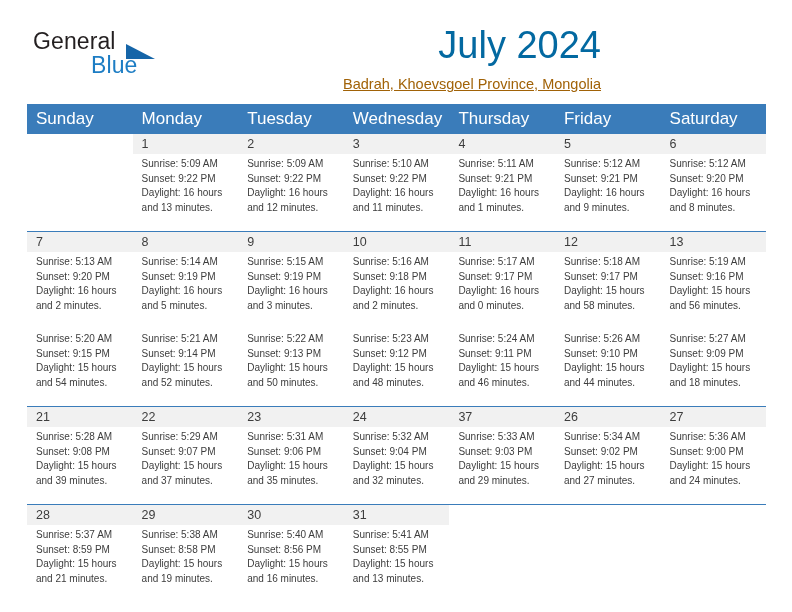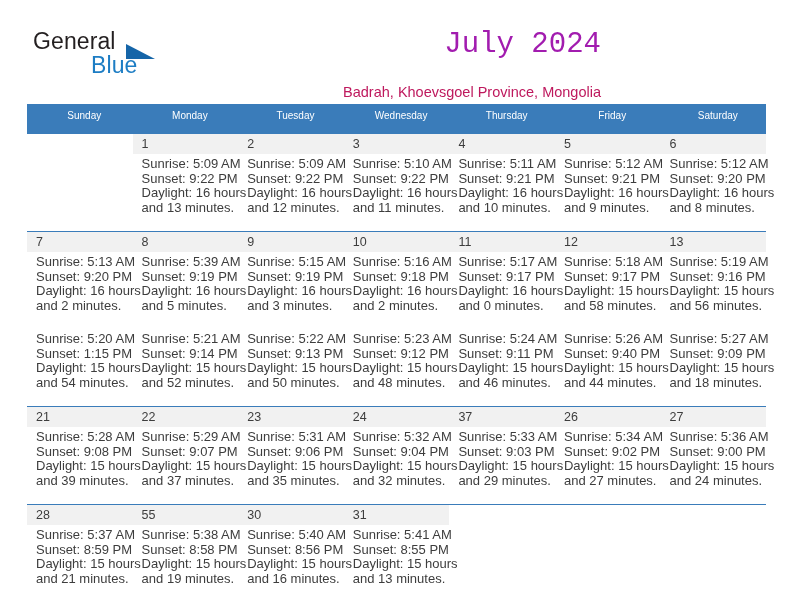--- a/index.html
+++ b/index.html
@@ -68,50 +68,50 @@
     text-align: right;
   }
 
   .title-block {
     position: absolute;
     right: 0;
     top: 0;
     text-align: right;
   }
   .cal-title {
-    font-size: 29px;
-    color: #a21caf;
+    font-size: 38px;
+    color: #0369a1;
     line-height: 34px;
     white-space: nowrap;
-    font-family: Liberation Mono, monospace;
   }
   .cal-subtitle {
     font-size: 14.5px;
-    color: #be185d;
+    color: #a16207;
     line-height: 20px;
-    margin-top: 20px;
+    margin-top: 12px;
     white-space: nowrap;
+    text-decoration: underline;
   }
 
   
   .calendar {
     position: absolute;
     left: 27px;
     top: 104px;
     width: 739px;
     border-collapse: collapse;
     table-layout: fixed;
   }
   .calendar th {
     background: #3a7cba;
     color: #ffffff;
-    font-size: 10px;
+    font-size: 17px;
     font-weight: normal;
-    text-align: center;
-    padding: 5px 0 12px 9px;
+    text-align: left;
+    padding: 5px 0 5px 9px;
     border: none;
     height: 13px;
     vertical-align: middle;
   }
 
   .daynum-cell {
     background: #f1f1f1;
     font-size: 12.5px;
     color: #3d3d3d;
     padding: 3px 0 2px 9px;
@@ -121,21 +121,21 @@
   }
   tr.week-first .daynum-cell {
     border-top: none;
   }
   .daynum-cell.empty {
     background: #ffffff;
   }
 
   .info-cell {
     background: #ffffff;
-    font-size: 13px;
+    font-size: 10px;
     color: #3d3d3d;
     line-height: 14.6px;
     padding: 3px 7px 12px 9px;
     vertical-align: top;
     height: 62px;
   }
   .info-line {
     display: block;
     white-space: nowrap;
   }
@@ -208,21 +208,21 @@
           <td class="info-cell">
             <span class="info-line">Sunrise: 5:10 AM</span>
             <span class="info-line">Sunset: 9:22 PM</span>
             <span class="info-line">Daylight: 16 hours</span>
             <span class="info-line">and 11 minutes.</span>
           </td>
           <td class="info-cell">
             <span class="info-line">Sunrise: 5:11 AM</span>
             <span class="info-line">Sunset: 9:21 PM</span>
             <span class="info-line">Daylight: 16 hours</span>
-            <span class="info-line">and 10 minutes.</span>
+            <span class="info-line">and 1 minutes.</span>
           </td>
           <td class="info-cell">
             <span class="info-line">Sunrise: 5:12 AM</span>
             <span class="info-line">Sunset: 9:21 PM</span>
             <span class="info-line">Daylight: 16 hours</span>
             <span class="info-line">and 9 minutes.</span>
           </td>
           <td class="info-cell">
             <span class="info-line">Sunrise: 5:12 AM</span>
             <span class="info-line">Sunset: 9:20 PM</span>
@@ -240,21 +240,21 @@
           <td class="daynum-cell">13</td>
         </tr>
         <tr>
           <td class="info-cell">
             <span class="info-line">Sunrise: 5:13 AM</span>
             <span class="info-line">Sunset: 9:20 PM</span>
             <span class="info-line">Daylight: 16 hours</span>
             <span class="info-line">and 2 minutes.</span>
           </td>
           <td class="info-cell">
-            <span class="info-line">Sunrise: 5:39 AM</span>
+            <span class="info-line">Sunrise: 5:14 AM</span>
             <span class="info-line">Sunset: 9:19 PM</span>
             <span class="info-line">Daylight: 16 hours</span>
             <span class="info-line">and 5 minutes.</span>
           </td>
           <td class="info-cell">
             <span class="info-line">Sunrise: 5:15 AM</span>
             <span class="info-line">Sunset: 9:19 PM</span>
             <span class="info-line">Daylight: 16 hours</span>
             <span class="info-line">and 3 minutes.</span>
           </td>
@@ -279,21 +279,21 @@
           <td class="info-cell">
             <span class="info-line">Sunrise: 5:19 AM</span>
             <span class="info-line">Sunset: 9:16 PM</span>
             <span class="info-line">Daylight: 15 hours</span>
             <span class="info-line">and 56 minutes.</span>
           </td>
         </tr>
         <tr>
           <td class="info-cell">
             <span class="info-line">Sunrise: 5:20 AM</span>
-            <span class="info-line">Sunset: 1:15 PM</span>
+            <span class="info-line">Sunset: 9:15 PM</span>
             <span class="info-line">Daylight: 15 hours</span>
             <span class="info-line">and 54 minutes.</span>
           </td>
           <td class="info-cell">
             <span class="info-line">Sunrise: 5:21 AM</span>
             <span class="info-line">Sunset: 9:14 PM</span>
             <span class="info-line">Daylight: 15 hours</span>
             <span class="info-line">and 52 minutes.</span>
           </td>
           <td class="info-cell">
@@ -309,21 +309,21 @@
             <span class="info-line">and 48 minutes.</span>
           </td>
           <td class="info-cell">
             <span class="info-line">Sunrise: 5:24 AM</span>
             <span class="info-line">Sunset: 9:11 PM</span>
             <span class="info-line">Daylight: 15 hours</span>
             <span class="info-line">and 46 minutes.</span>
           </td>
           <td class="info-cell">
             <span class="info-line">Sunrise: 5:26 AM</span>
-            <span class="info-line">Sunset: 9:40 PM</span>
+            <span class="info-line">Sunset: 9:10 PM</span>
             <span class="info-line">Daylight: 15 hours</span>
             <span class="info-line">and 44 minutes.</span>
           </td>
           <td class="info-cell">
             <span class="info-line">Sunrise: 5:27 AM</span>
             <span class="info-line">Sunset: 9:09 PM</span>
             <span class="info-line">Daylight: 15 hours</span>
             <span class="info-line">and 18 minutes.</span>
           </td>
         </tr>
@@ -375,21 +375,21 @@
           </td>
           <td class="info-cell">
             <span class="info-line">Sunrise: 5:36 AM</span>
             <span class="info-line">Sunset: 9:00 PM</span>
             <span class="info-line">Daylight: 15 hours</span>
             <span class="info-line">and 24 minutes.</span>
           </td>
         </tr>
         <tr>
           <td class="daynum-cell">28</td>
-          <td class="daynum-cell">55</td>
+          <td class="daynum-cell">29</td>
           <td class="daynum-cell">30</td>
           <td class="daynum-cell">31</td>
           <td class="daynum-cell empty"></td>
           <td class="daynum-cell empty"></td>
           <td class="daynum-cell empty"></td>
         </tr>
         <tr>
           <td class="info-cell">
             <span class="info-line">Sunrise: 5:37 AM</span>
             <span class="info-line">Sunset: 8:59 PM</span>

